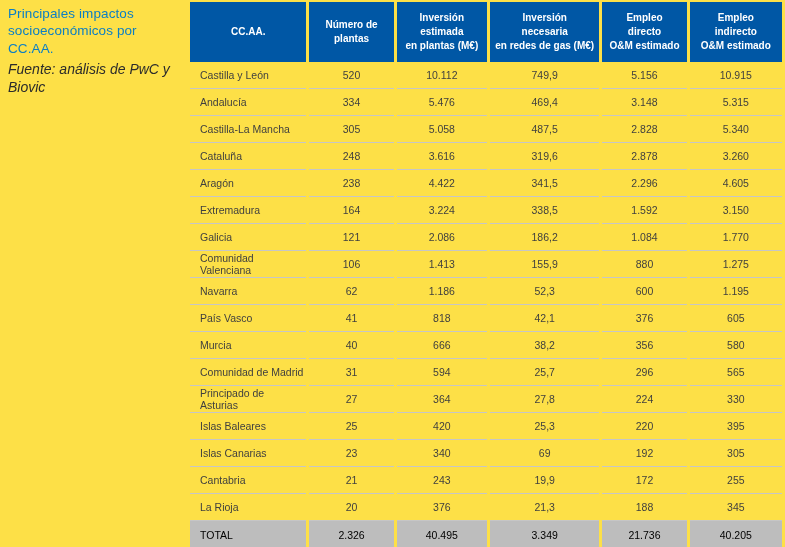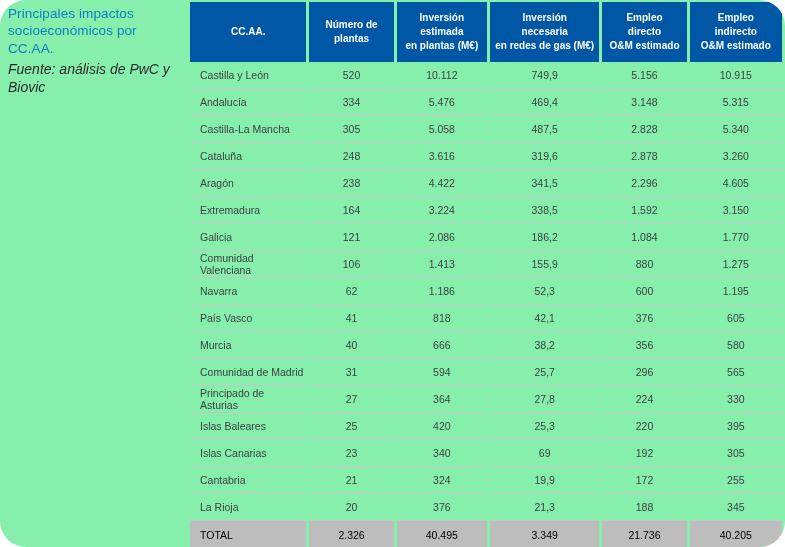--- a/index.html
+++ b/index.html
@@ -8,22 +8,21 @@
     background: #ffffff;
     font-family: "Liberation Sans", sans-serif;
   }
   .page {
     position: relative;
     width: 785px;
     height: 547px;
     overflow: hidden;
     display: flex;
     align-items: flex-start;
-    background: #86efac;
-    border-radius: 26px;
+    background: #fde047;
   }
   .caption {
     width: 187px;
     box-sizing: border-box;
     padding: 5px 16px 0 8px;
     flex: 0 0 auto;
   }
   .caption-title {
     color: #0b7ec4;
     font-size: 13.5px;
@@ -241,21 +240,21 @@
             <td class="region">Islas Canarias</td>
             <td>23</td>
             <td>340</td>
             <td>69</td>
             <td>192</td>
             <td>305</td>
           </tr>
           <tr>
             <td class="region">Cantabria</td>
             <td>21</td>
-            <td>324</td>
+            <td>243</td>
             <td>19,9</td>
             <td>172</td>
             <td>255</td>
           </tr>
           <tr>
             <td class="region">La Rioja</td>
             <td>20</td>
             <td>376</td>
             <td>21,3</td>
             <td>188</td>

